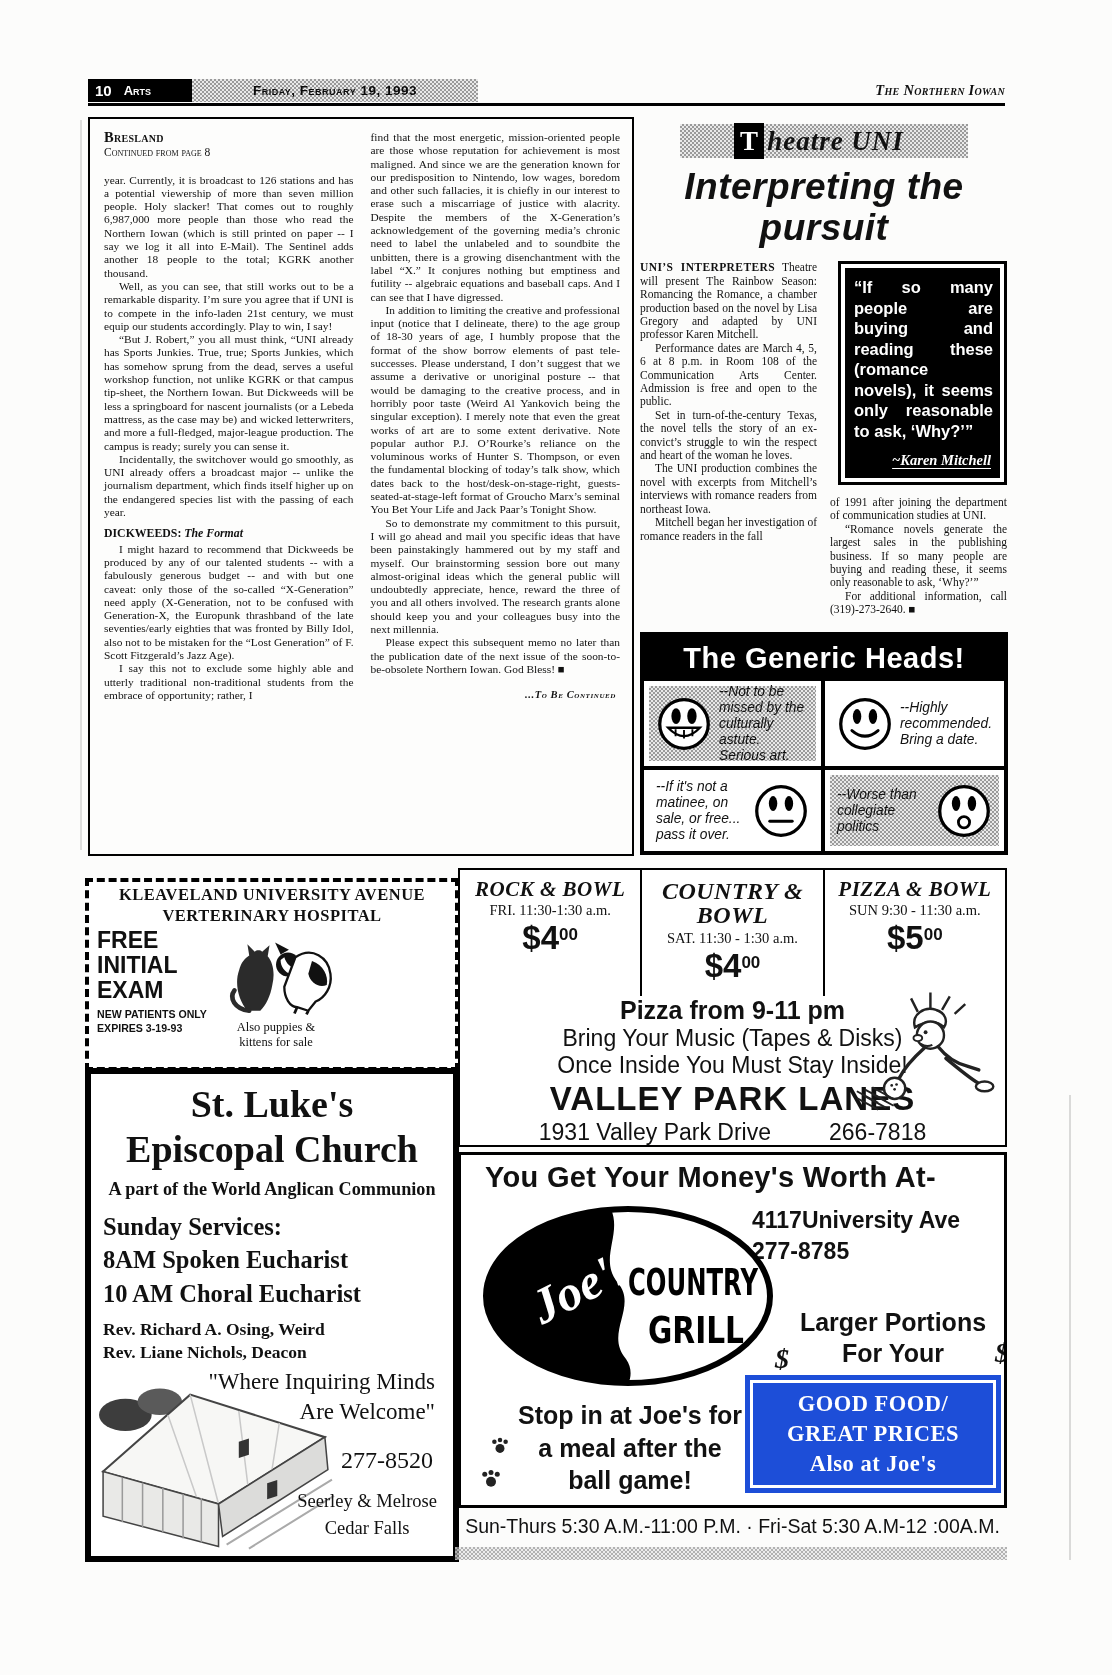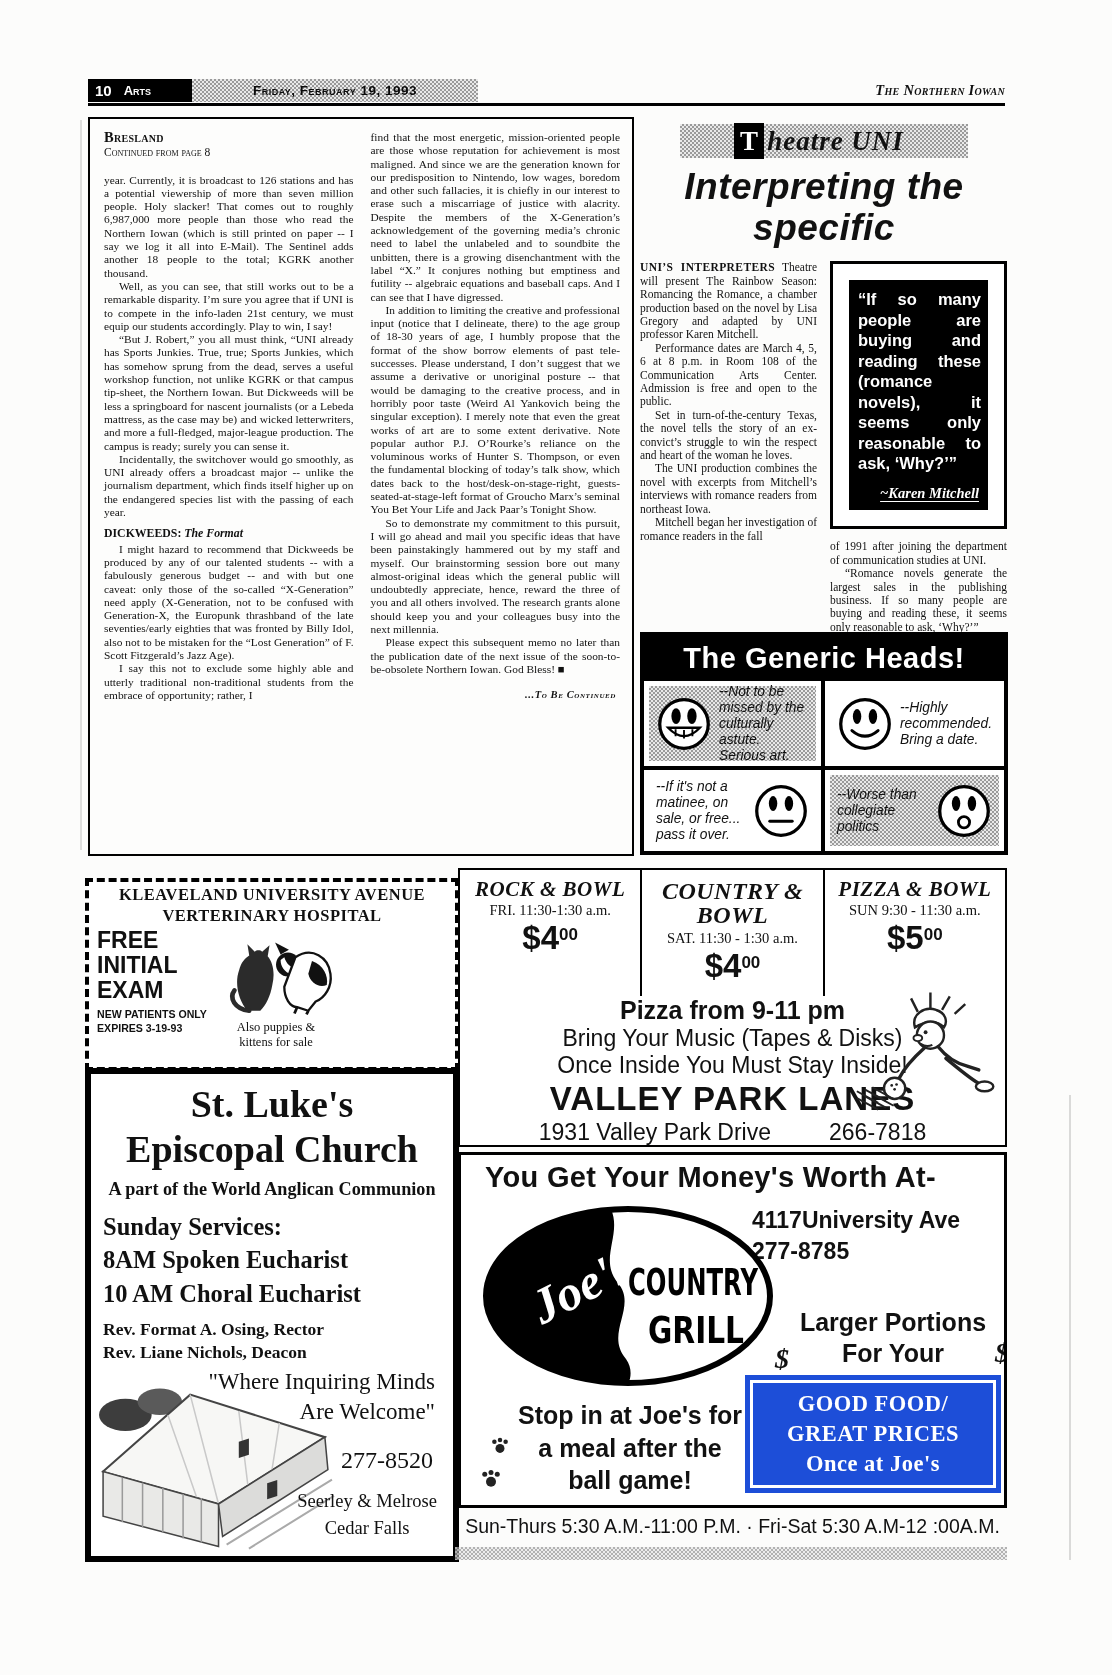--- a/index.html
+++ b/index.html
@@ -43,21 +43,21 @@
   .th-tbox{background:#000;color:#fff;width:30px;height:36px;display:flex;align-items:center;
     justify-content:center;font-weight:bold;font-size:27px;margin-right:1px;}
   .th-ktext{font-weight:bold;font-style:italic;font-size:27px;letter-spacing:1px;padding:0 10px 0 2px;}
   .th-headline{text-align:center;font-style:italic;font-weight:bold;font-size:37px;line-height:1.1;
     margin-top:9px;letter-spacing:.5px;}
   .th-cols{display:flex;gap:13px;margin-top:13px;}
   .th-col{width:177px;text-align:justify;font-size:11.5px;line-height:13.4px;}
   .th-col p{margin:0;text-indent:15px;}
   .th-col p.noind{text-indent:0;}
   .th-lead-b{font-weight:bold;letter-spacing:.4px;}
-  .quote-box{border:3px solid #000;padding:16px;background:#fff;}
+  .quote-box{border:3px solid #000;padding:4px;background:#fff;margin-left:8px;}
   .quote-inner{background:#000;color:#fff;padding:9px 7px 7px 9px;font-weight:bold;
     font-size:16.5px;line-height:20.5px;}
   .quote-attr{text-align:right;font-family:"Liberation Serif",serif;font-style:italic;font-weight:bold;
     font-size:14.5px;margin-top:9px;padding-right:2px;text-decoration:underline;text-underline-offset:3px;}
   .th-col2-txt{margin-top:11px;}
 
   
   .gheads{position:absolute;left:640px;top:632px;width:368px;height:223px;border:4px solid #000;
     box-sizing:border-box;background:#fff;}
   .gh-title{background:#000;color:#fff;text-align:center;font-weight:bold;font-size:29px;
@@ -172,21 +172,21 @@
     </div>
   </div>
 
   <div class="theatre">
     <div class="th-kicker checker">
       <span class="th-tbox">T</span>
       <span class="th-ktext">heatre UNI</span>
     </div>
     <div class="th-headline sans">
       <div>Interpreting the</div>
-      <div>specific</div>
+      <div>pursuit</div>
     </div>
     <div class="th-cols">
       <div class="th-col">
         <p class="noind"><span class="th-lead-b">UNI’S INTERPRETERS</span><span> Theatre will present The Rainbow Season: Romancing the Romance, a chamber production based on the novel by Lisa Gregory and adapted by UNI professor Karen Mitchell.</span></p>
         <p>Performance dates are March 4, 5, 6 at 8 p.m. in Room 108 of the Communication Arts Center. Admission is free and open to the public.</p>
         <p>Set in turn-of-the-century Texas, the novel tells the story of an ex-convict’s struggle to win the respect and heart of the woman he loves.</p>
         <p>The UNI production combines the novel with excerpts from Mitchell’s interviews with romance readers from northeast Iowa.</p>
         <p>Mitchell began her investigation of romance readers in the fall</p>
       </div>
       <div class="th-col">
@@ -359,21 +359,21 @@
       <div>St. Luke's</div>
       <div>Episcopal Church</div>
     </div>
     <div class="luke-sub">A part of the World Anglican Communion</div>
     <div class="luke-services">
       <div>Sunday Services:</div>
       <div>8AM Spoken Eucharist</div>
       <div>10 AM Choral Eucharist</div>
     </div>
     <div class="luke-revs">
-      <div>Rev. Format A. Osing, Rector</div>
+      <div>Rev. Richard A. Osing, Weird</div>
       <div>Rev. Liane Nichols, Deacon</div>
     </div>
     <div class="luke-quote">
       <div>"Where Inquiring Minds</div>
       <div>Are Welcome"</div>
     </div>
     <svg class="luke-church" width="238" height="178" viewBox="0 0 235 175">
       <ellipse cx="28" cy="40" rx="26" ry="16" fill="#3d3d3d"></ellipse>
       <ellipse cx="62" cy="27" rx="22" ry="13" fill="#5a5a5a"></ellipse>
       <polygon points="6,96 92,20 225,62 120,128" fill="#f7f7f5" stroke="#444" stroke-width="2"></polygon>
@@ -438,21 +438,21 @@
           <ellipse cx="8" cy="10" rx="4" ry="4" fill="#222"></ellipse>
           <circle cx="3" cy="4" r="2" fill="#222"></circle>
           <circle cx="8" cy="2.5" r="2" fill="#222"></circle>
           <circle cx="13" cy="4" r="2" fill="#222"></circle>
         </svg>
     </div>
     <div class="goodfood">
       <div class="goodfood-inner">
         <div>GOOD FOOD/</div>
         <div>GREAT PRICES</div>
-        <div>Once at Joe's</div>
+        <div>Also at Joe's</div>
       </div>
     </div>
   </div>
   <div class="hours sans">Sun-Thurs 5:30 A.M.-11:00 P.M.  ·  Fri-Sat 5:30 A.M-12 :00A.M.</div>
   <div class="bottom-strip checker"></div>
 
   <div class="scanline" style="left:80px;top:120px;width:2px;height:730px;opacity:.55;"></div>
   <div class="scanline" style="left:1069px;top:1095px;width:2px;height:465px;opacity:.6;"></div>
 
 </div>

